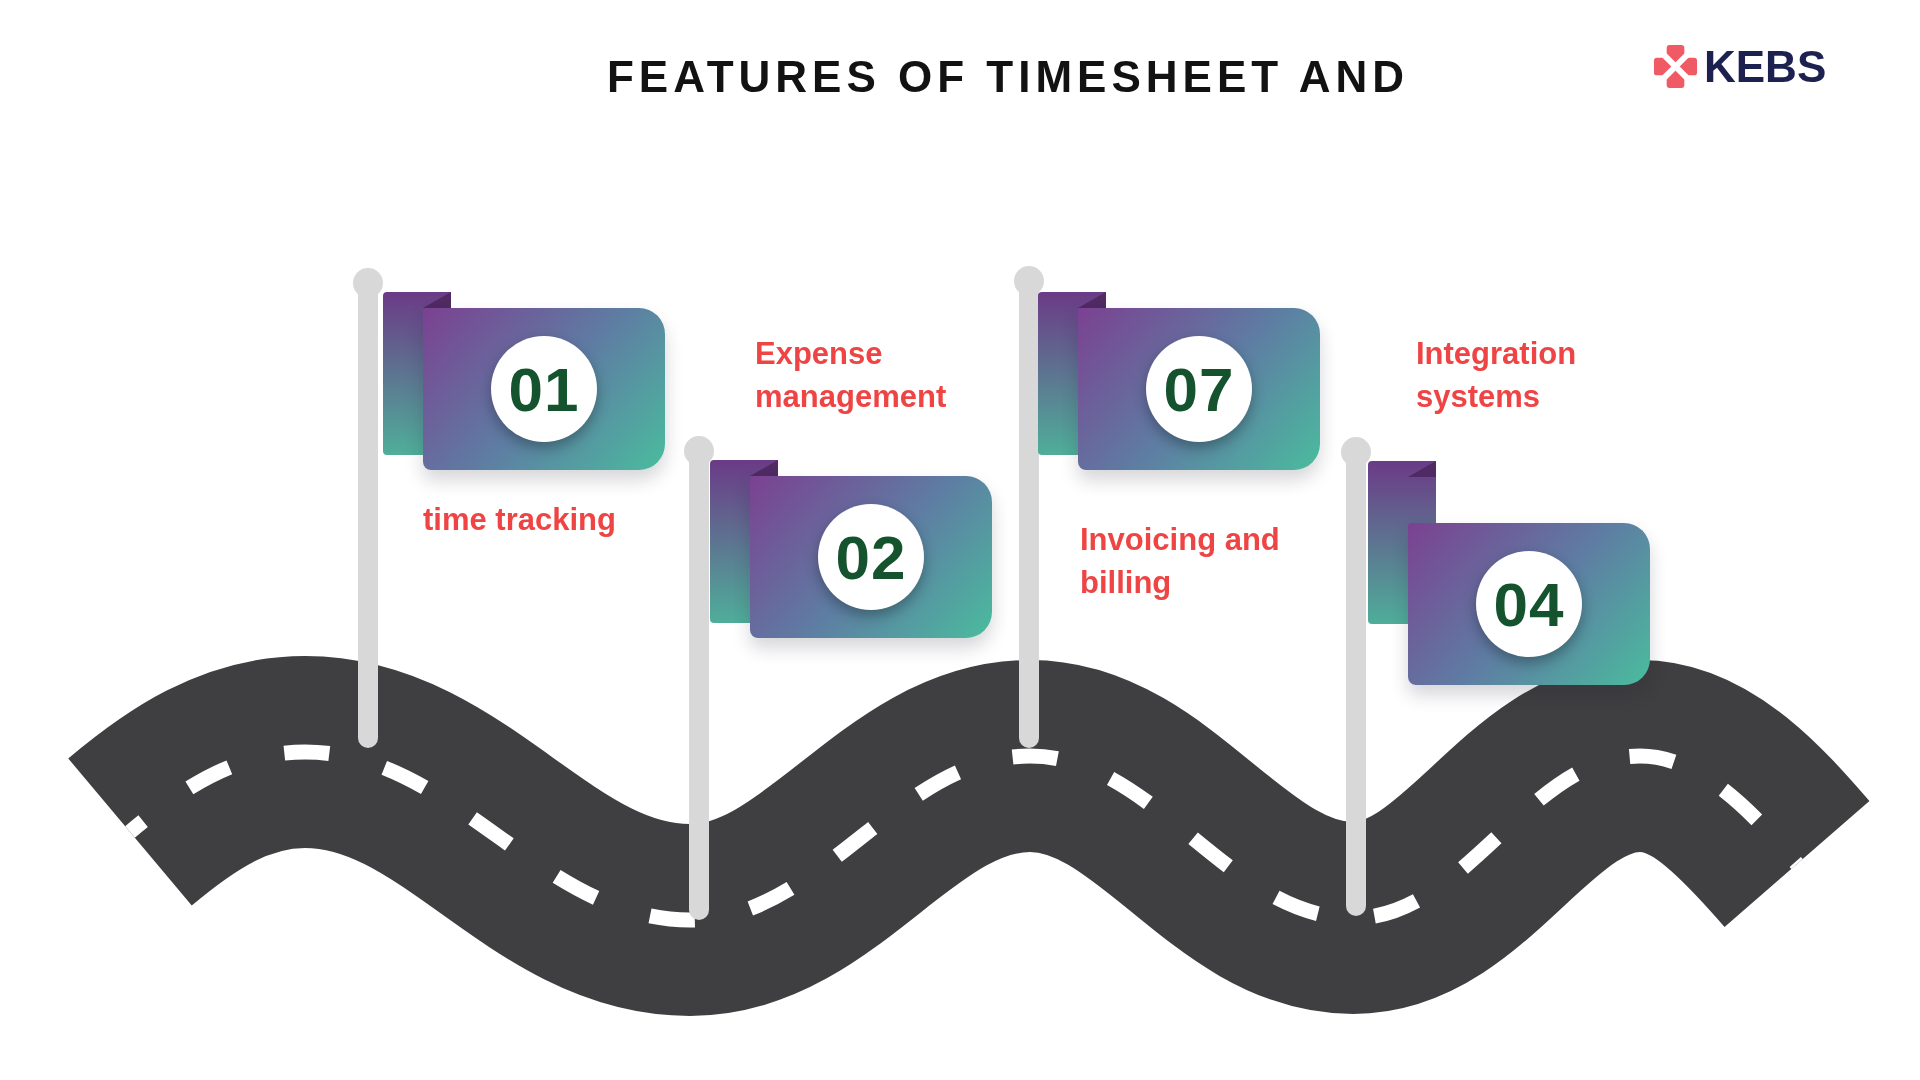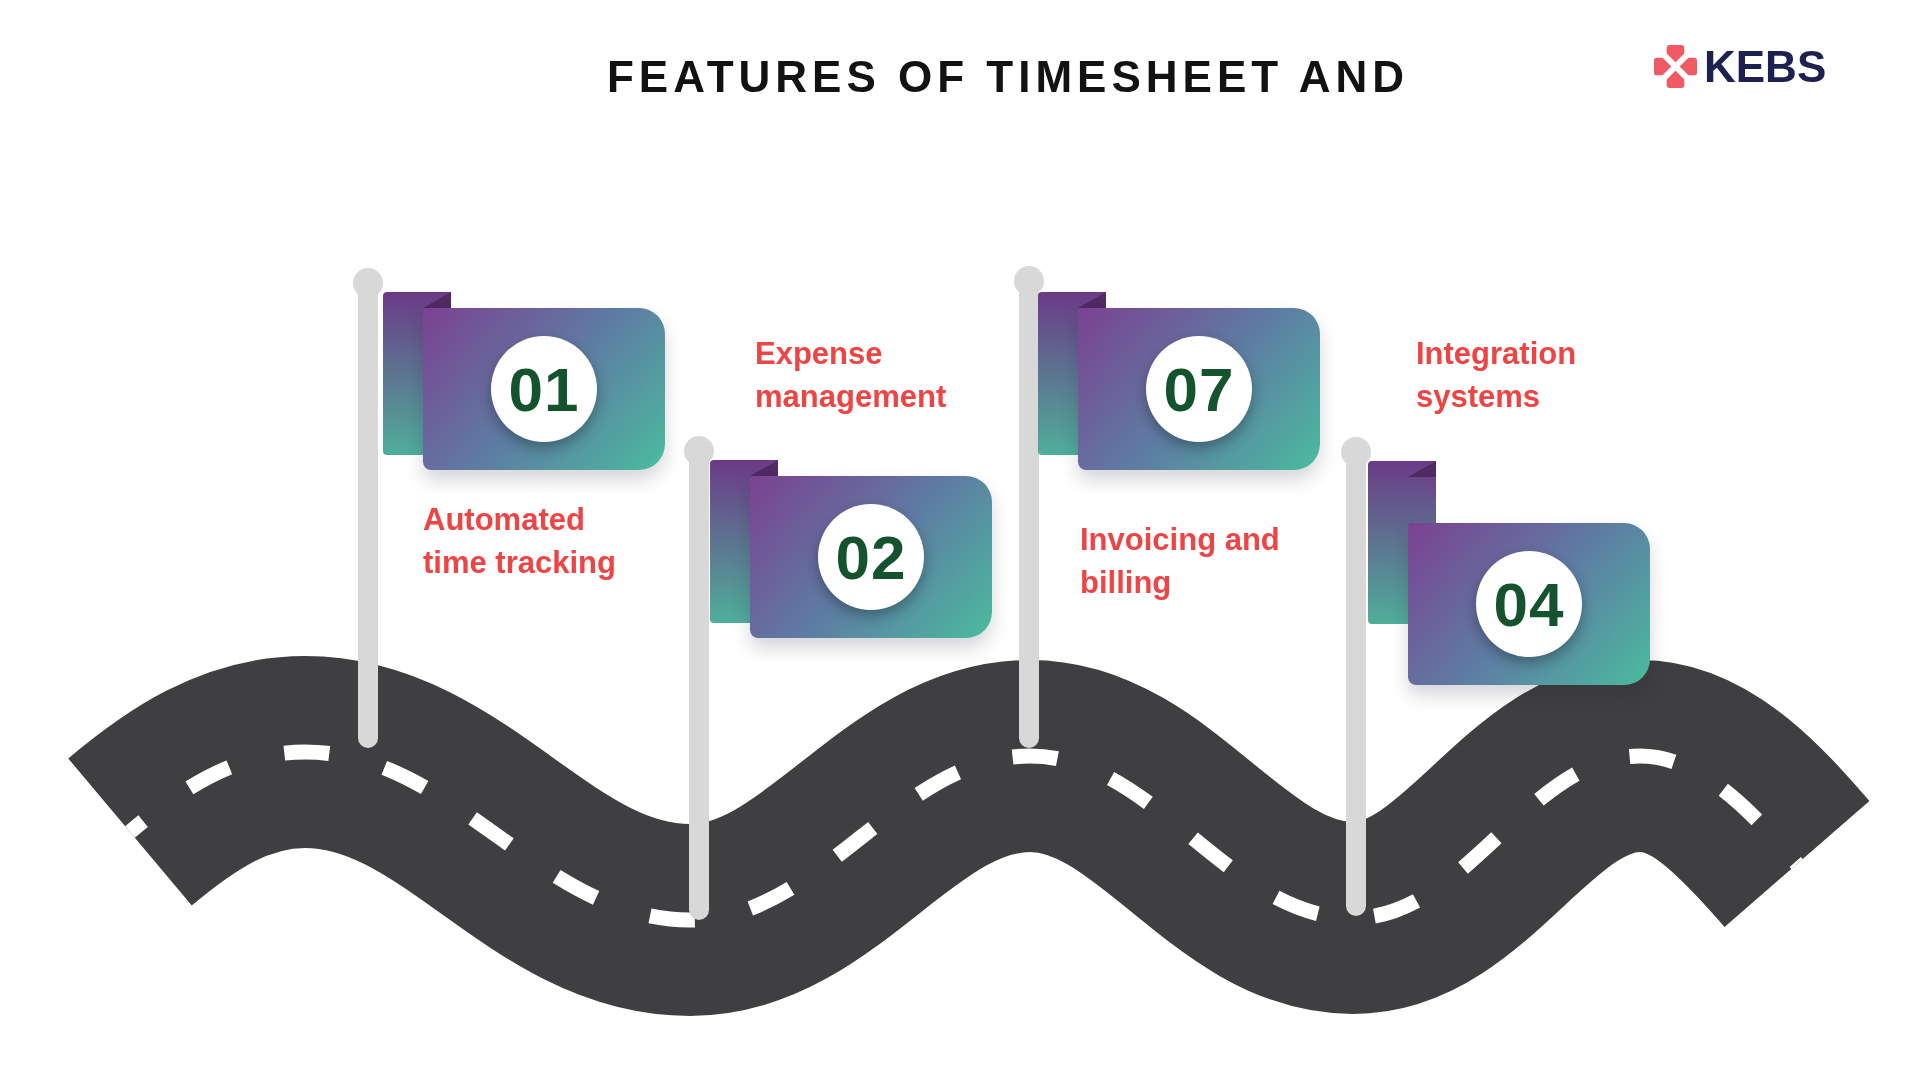--- a/index.html
+++ b/index.html
@@ -145,21 +145,20 @@
     <div class="back"></div>
     <div class="fold"></div>
     <div class="main">
       <div class="num-circle">
         <span class="num">04</span>
       </div>
     </div>
   </div>
 
   <div class="ms-label label1">
-    <div>Automated</div>
     <div>time tracking</div>
   </div>
   <div class="ms-label label2">
     <div>Expense</div>
     <div>management</div>
   </div>
   <div class="ms-label label3">
     <div>Invoicing and</div>
     <div>billing</div>
   </div>

